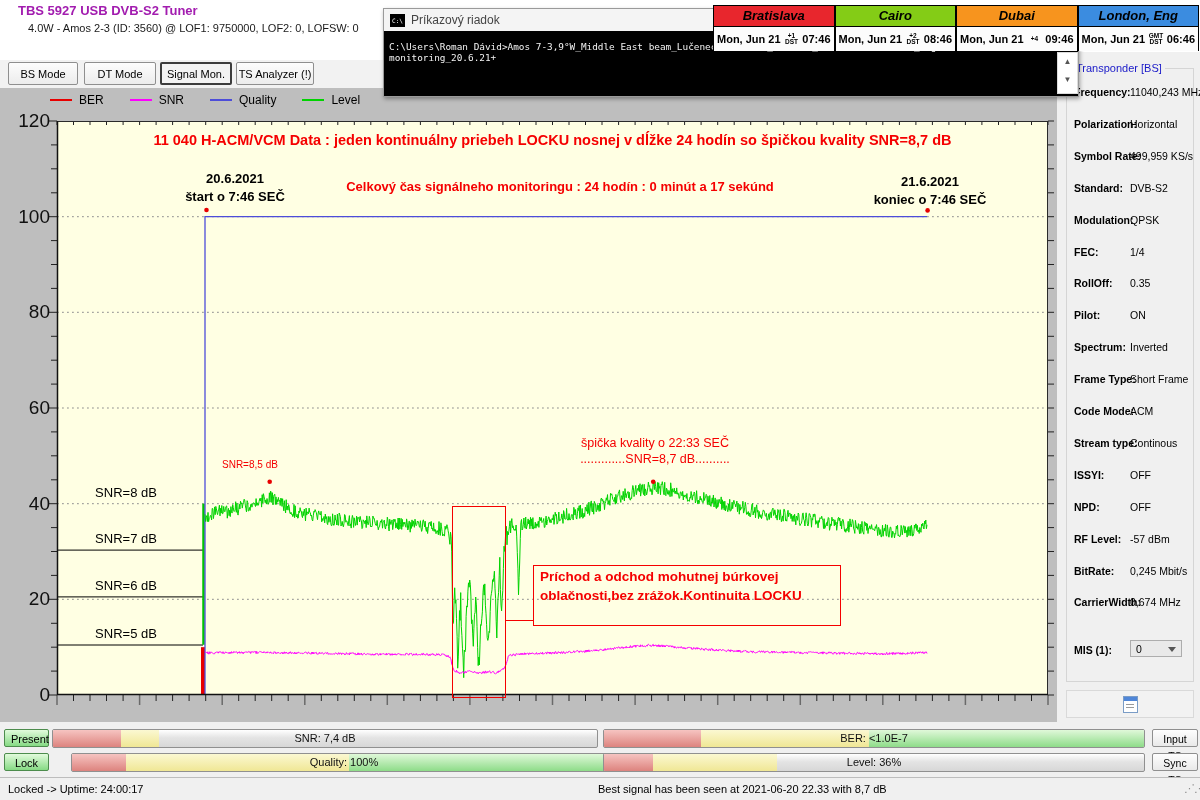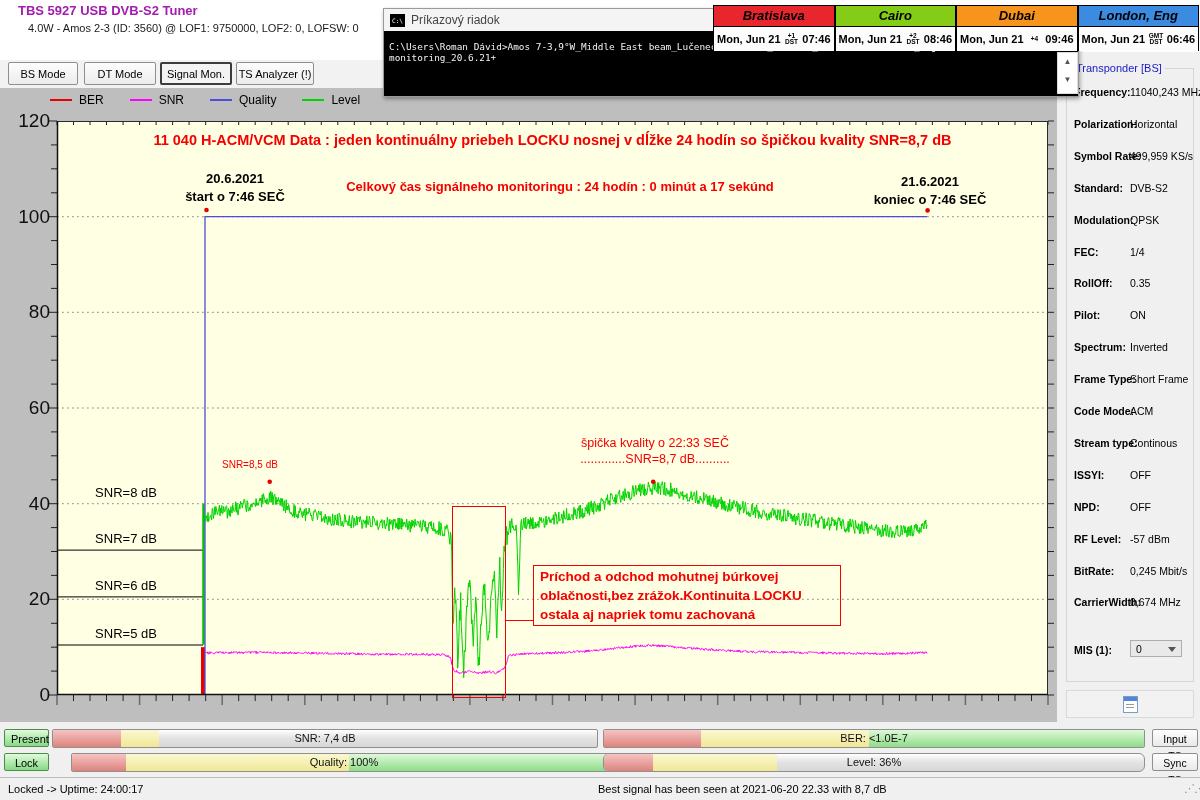--- a/index.html
+++ b/index.html
@@ -346,21 +346,20 @@
         <div class="snrlab" style="top: 396.667px;">SNR=8 dB</div>
         <div class="snrlab" style="top: 443.065px;">SNR=7 dB</div>
         <div class="snrlab" style="top: 489.942px;">SNR=6 dB</div>
         <div class="snrlab" style="top: 538.014px;">SNR=5 dB</div>
       </div>
     <div class="ann" id="storm-rect"></div>
     <div class="ann" id="storm-lead"></div>
     <div class="ann red" id="storm-box">
       <div>Príchod a odchod mohutnej búrkovej</div>
         <div>oblačnosti,bez zrážok.Kontinuita LOCKU</div>
-        <div>ostala aj napriek tomu zachovaná</div>
     </div>
   </div>
 
   <div class="abs" id="cmd">
     <div class="abs" id="cmd-titlebar">
       <span id="cmd-ico">C:\</span>
       <span id="cmd-title">Príkazový riadok</span>
     </div>
     <div class="abs" id="cmd-text">C:\Users\Roman Dávid&gt;Amos 7-3,9°W_Middle East beam_Lučenec/Slovakia_PF 4,5m_11 040 H ACM Data_signal monitoring_20.6.21+</div>
   </div>
@@ -449,21 +448,21 @@
         <div class="seg y" style="left: 10%; width: 41%;"></div>
         <div class="seg g" style="left: 51%; width: 49%;"></div>
         <div class="barlab">Quality: 100%</div>
       </div>
     <div class="bar" id="bar-ber" style="left:603px;top:7px;width:540px;">
         <div class="seg r" style="left: 0%; width: 18%;"></div>
         <div class="seg y" style="left: 18%; width: 31%;"></div>
         <div class="seg g" style="left: 49%; width: 51%;"></div>
         <div class="barlab">BER: &lt;1.0E-7</div>
       </div>
-    <div class="bar" id="bar-level" style="left:603px;top:31px;width:540px;border-radius:6px;">
+    <div class="bar" id="bar-level" style="left:603px;top:31px;width:540px;">
         <div class="seg r" style="left: 0%; width: 9%;"></div>
         <div class="seg y" style="left: 9%; width: 23%;"></div>
         <div class="barlab">Level: 36%</div>
       </div>
     <button class="tsbtn" style="top:7px;">Input TS</button>
     <button class="tsbtn" style="top:31px;">Sync TS</button>
   </div>
 
   <div class="abs" id="statusbar">
     <span class="abs" id="st-left">Locked -&gt; Uptime: 24:00:17</span>

